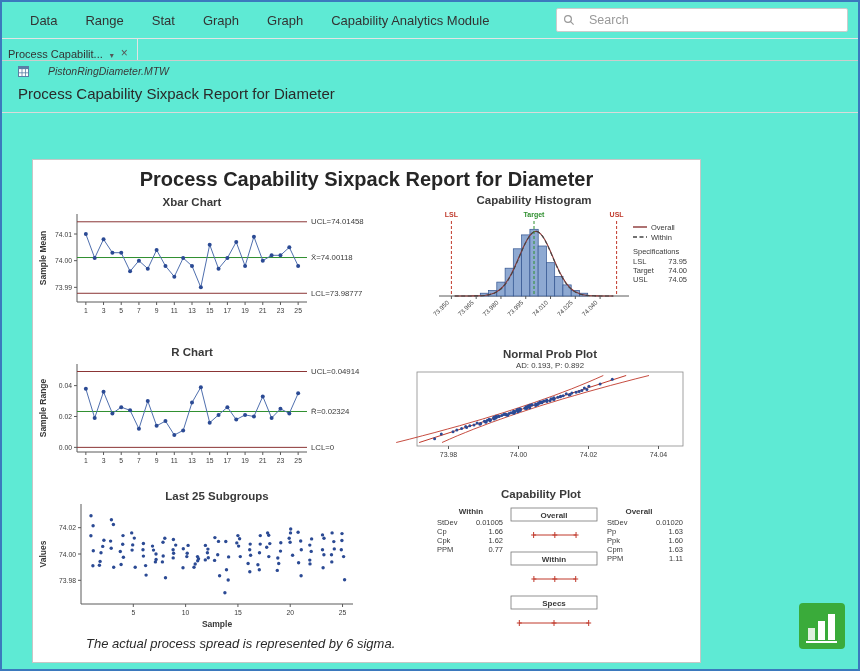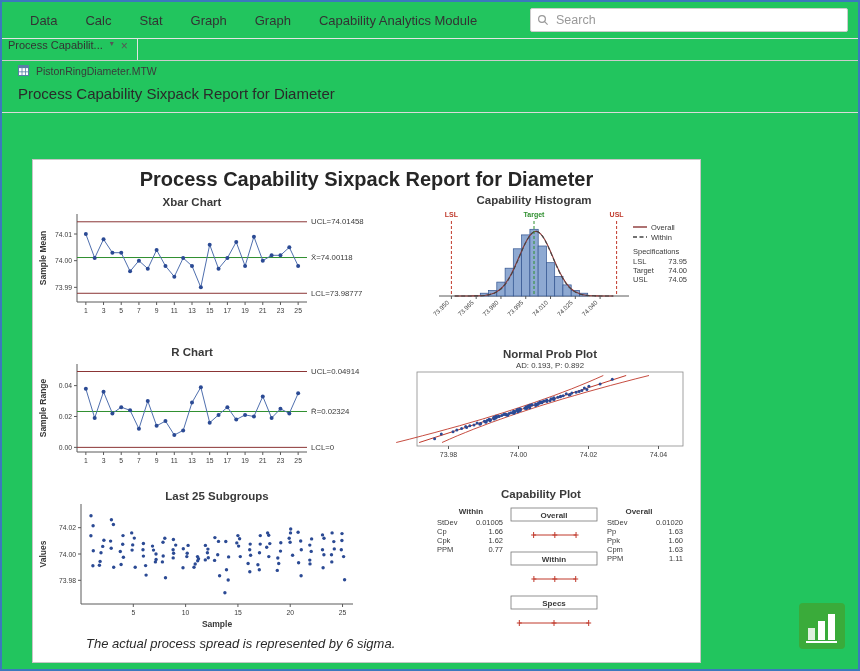--- a/index.html
+++ b/index.html
@@ -1,31 +1,31 @@
 <!DOCTYPE html>
 <html style="--window-border: #3b79bd; --accent-green: #3aab3a;"><head>
 <meta charset="utf-8">
 <style>
   html,body{margin:0;padding:0;background:#fff;}
   .window{position:relative;width:860px;height:671px;box-sizing:border-box;
-    border:2px solid var(--window-border,#3b79bd);background:#22c55e;overflow:hidden;
+    border:2px solid var(--window-border,#3b79bd);background:#5eead4;overflow:hidden;
     font-family:"Liberation Sans",sans-serif;}
   .menubar{display:flex;align-items:center;height:36px;padding-left:14px;border-bottom:1px solid #e4e4e4;}
   .menu-item{padding:0 14px;font-size:13px;color:#333;cursor:default;white-space:nowrap;}
-  .searchbox{margin-left:auto;margin-right:10px;width:318px;height:24px;border:1px solid #ccc;
-    border-radius:2px;display:flex;align-items:center;padding:0 6px;gap:5px;background:#fff;box-sizing:border-box;}
+  .searchbox{margin-left:auto;margin-right:10px;width:292px;height:24px;border:1px solid #ccc;
+    border-radius:2px;display:flex;align-items:center;padding:0 6px;gap:12px;background:#fff;box-sizing:border-box;}
   .search-input{border:none;outline:none;flex:1;font-size:12.5px;color:#444;
     font-family:"Liberation Sans",sans-serif;background:transparent;}
   .search-input::placeholder{color:#999;}
   .tabbar{height:21px;border-bottom:1px solid #ccc;display:flex;align-items:stretch;}
-  .tab{display:flex;align-items:flex-start;gap:7px;padding:0 9px 0 6px;font-size:11px;color:#333;
+  .tab{display:flex;align-items:flex-end;gap:7px;padding:0 9px 0 6px;font-size:11px;color:#333;
     border-right:1px solid #e3e3e3;cursor:default;}
   .tab-caret{font-size:8px;color:#555;}
   .tab-close{font-size:12px;color:#555;}
-  .wsline{display:flex;align-items:flex-start;gap:7px;padding:4px 0 1px 16px;font-size:10.5px;color:#3a3a3a;}
+  .wsline{display:flex;align-items:flex-end;gap:19px;padding:4px 0 1px 16px;font-size:10.5px;color:#3a3a3a;font-style:italic;}
   .page-heading{font-size:15px;color:#2a2a2a;padding:7px 0 10px 16px;border-bottom:1px solid #dadada;}
   .report-panel{position:relative;margin:46px 0 0 30px;width:667px;height:502px;
     border:1px solid #c6c6c6;background:#fff;}
   .report-title{position:absolute;top:8px;left:0;width:100%;text-align:center;
     font-size:20px;font-weight:bold;color:#262626;}
   .chart{position:absolute;}
   #xbar{left:4px;top:36px;}
   #histogram{left:356px;top:34px;}
   #rchart{left:4px;top:186px;}
   #probplot{left:356px;top:188px;}
@@ -36,21 +36,21 @@
     background:var(--accent-green,#3aab3a);border-radius:4px;display:flex;align-items:center;justify-content:center;}
   svg text{font-family:"Liberation Sans",sans-serif;}
 </style>
 </head>
 <body>
 
 <div class="window">
 
   <div class="menubar">
     <div class="menu-item">Data</div>
-    <div class="menu-item">Calc</div>
+    <div class="menu-item">Range</div>
     <div class="menu-item">Stat</div>
     <div class="menu-item">Graph</div>
     <div class="menu-item">Graph</div>
     <div class="menu-item">Capability Analytics Module</div>
     <div class="searchbox">
       <svg width="12" height="12" viewBox="0 0 12 12">
         <circle cx="5" cy="5" r="3.4" fill="none" stroke="#999" stroke-width="1.2"></circle>
         <line x1="7.6" y1="7.6" x2="10.6" y2="10.6" stroke="#999" stroke-width="1.2"></line>
       </svg>
       <input class="search-input" placeholder="Search" style="">

